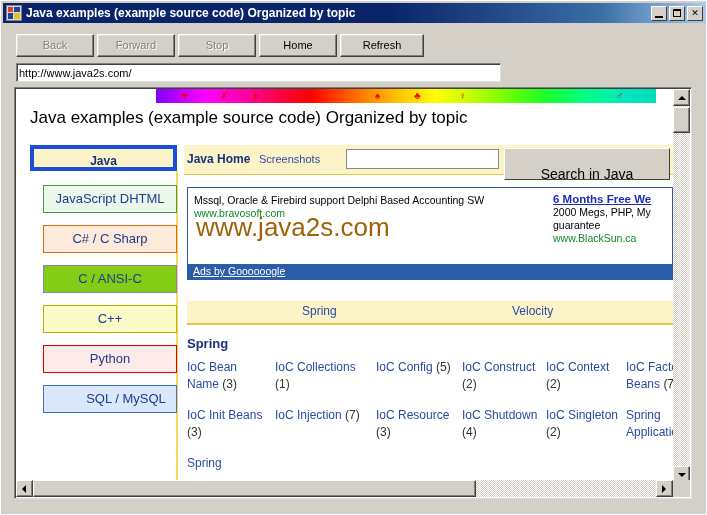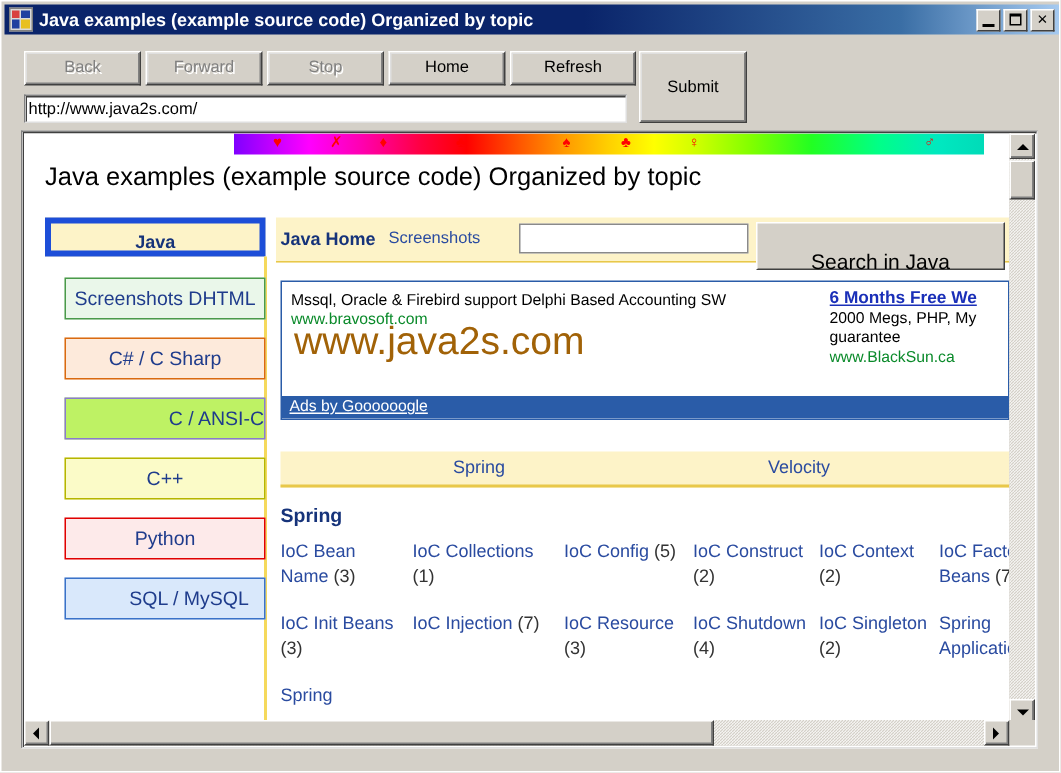--- a/index.html
+++ b/index.html
@@ -117,21 +117,21 @@
   #btn-back    { left: 13px;  top: 9px;  width: 78px; }
   #btn-forward { left: 94px;  top: 9px;  width: 78px; }
   #btn-stop    { left: 175px; top: 9px;  width: 78px; }
   #btn-home    { left: 256px; top: 9px;  width: 78px; }
   #btn-refresh { left: 337px; top: 9px;  width: 84px; }
   #btn-submit  { left: 423px; top: 9px;  width: 72px; height: 48px; line-height: 46px; }
 
   #url-input {
     position: absolute;
     left: 13px; top: 38px;
-    width: 402px; height: 19px;
+    width: 485px; height: 19px;
     background: #ffffff;
     border: 1px solid #808080;
     border-right-color: #dfdfdf;
     border-bottom-color: #dfdfdf;
     box-shadow: inset 1px 1px 0 #404040;
     box-sizing: border-box;
     font-family: "Liberation Sans", sans-serif;
     font-size: 11px;
     color: #000000;
     padding: 0 2px;
@@ -487,21 +487,20 @@
       <div class="win-btn">✕</div>
     </div>
   </div>
 
   <div id="toolbar">
     <button class="nav-btn disabled" id="btn-back">Back</button>
     <button class="nav-btn disabled" id="btn-forward">Forward</button>
     <button class="nav-btn disabled" id="btn-stop">Stop</button>
     <button class="nav-btn" id="btn-home">Home</button>
     <button class="nav-btn" id="btn-refresh">Refresh</button>
-    <button class="nav-btn" id="btn-submit">Submit</button>
     <input id="url-input" type="text" value="http://www.java2s.com/" style="">
   </div>
 
   <div id="browser-view">
 
     <div id="page-canvas">
 
       <div id="rainbow-bar">
         <span class="rb-mark" style="left:26px;">♥</span>
         <span class="rb-mark" style="left:64px;">✗</span>
@@ -511,23 +510,23 @@
         <span class="rb-mark" style="left:258px;">♣</span>
         <span class="rb-mark" style="left:303px;">♀</span>
         <span class="rb-mark" style="left:460px;">♂</span>
       </div>
 
       <div id="page-heading">Java examples (example source code) Organized by topic</div>
 
       <div id="nav-column">
         <div id="nav-header">Java</div>
         <div id="nav-col-rule"></div>
-        <a class="nav-btn-link" style="top: 40px; background: rgb(234, 247, 234); border-color: rgb(74, 154, 74);">Screenshots DHTML</a>
+        <a class="nav-btn-link" style="top: 40px; background: rgb(234, 247, 234); border-color: rgb(74, 154, 74);">JavaScript DHTML</a>
         <a class="nav-btn-link" style="top: 80px; background: rgb(253, 234, 219); border-color: rgb(217, 106, 16);">C# / C Sharp</a>
-        <a class="nav-btn-link" style="top: 120px; background: #bef264; border-color: rgb(138, 122, 208); text-align: right;">C / ANSI-C</a>
+        <a class="nav-btn-link" style="top: 120px; background: #84cc16; border-color: rgb(138, 122, 208);">C / ANSI-C</a>
         <a class="nav-btn-link" style="top: 160px; background: rgb(251, 251, 200); border-color: rgb(181, 181, 0);">C++</a>
         <a class="nav-btn-link" style="top: 200px; background: rgb(253, 234, 234); border-color: rgb(224, 0, 0);">Python</a>
         <a class="nav-btn-link" style="top: 240px; background: rgb(217, 232, 251); border-color: rgb(58, 114, 200); padding-left: 32px;">SQL / MySQL</a>
       </div>
 
       <div id="content-column">
 
         <div id="site-topbar">
           <a id="link-java-home">Java Home</a>
           <a id="link-screenshots">Screenshots</a>

